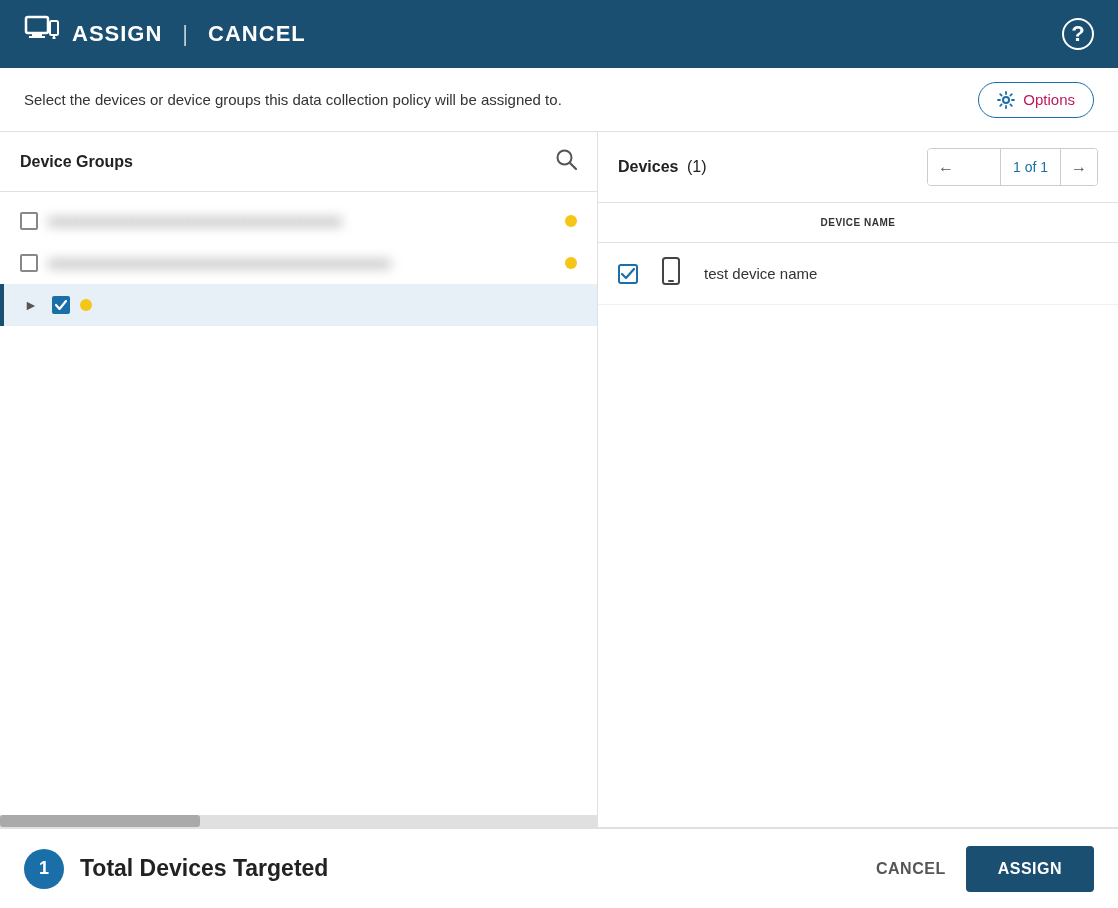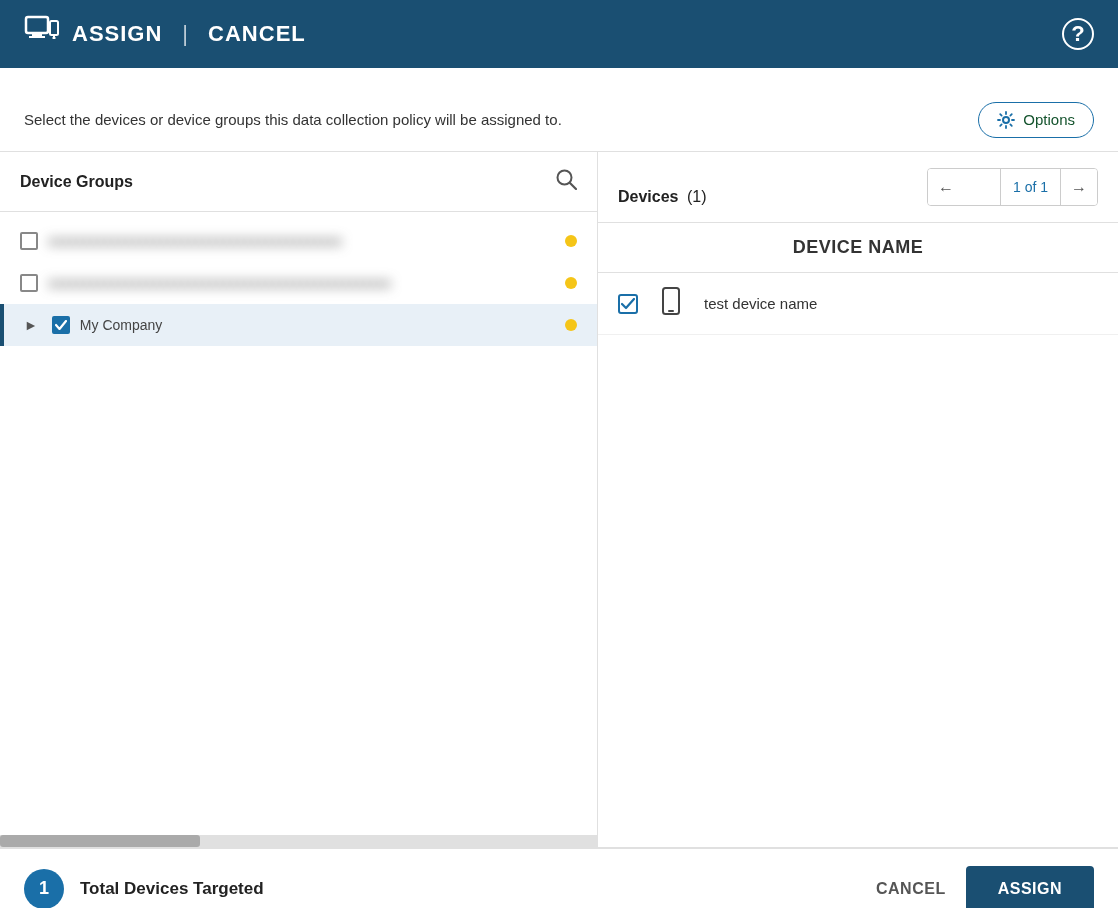--- a/index.html
+++ b/index.html
@@ -51,34 +51,33 @@
 
     
     .subheader {
       height: 64px;
       display: flex;
       align-items: center;
       justify-content: space-between;
       padding: 0 24px;
       border-bottom: 1px solid #e0e0e0;
       background: #fff;
-      margin-top: 20px;
     }
     .subheader-text {
       font-size: 15px;
       color: #333;
     }
     .options-btn {
       display: flex;
       align-items: flex-start;
       gap: 8px;
       border: 1px solid #1a6fa8;
       border-radius: 20px;
       padding: 8px 18px;
-      color: #14532d;
+      color: #be185d;
       background: #fff;
       cursor: pointer;
       font-size: 15px;
     }
     .options-btn svg {
       color: #1a6fa8;
     }
 
     
     .main-area {
@@ -188,21 +187,21 @@
 
     
     .right-panel {
       flex: 1;
       display: flex;
       flex-direction: column;
       overflow: hidden;
     }
     .right-panel-header {
       display: flex;
-      align-items: flex-end;
+      align-items: center;
       justify-content: space-between;
       padding: 16px 20px;
       border-bottom: 1px solid #e0e0e0;
     }
     .devices-title {
       font-size: 16px;
       font-weight: bold;
       color: #222;
     }
     .pagination {
@@ -233,21 +232,21 @@
       border-right: 1px solid #ccc;
       height: 36px;
       display: flex;
       align-items: center;
       margin-left: 36px;
     }
 
     
     .device-col-header {
       padding: 14px 20px;
-      font-size: 18px;
+      font-size: 10px;
       font-weight: bold;
       color: #333;
       text-transform: uppercase;
       letter-spacing: 0.5px;
       border-bottom: 1px solid #e0e0e0;
       text-align: center;
     }
 
     .device-row {
       display: flex;
@@ -301,21 +300,21 @@
       border-radius: 50%;
       background: #1a6fa8;
       color: #fff;
       font-size: 18px;
       font-weight: bold;
       display: flex;
       align-items: center;
       justify-content: center;
     }
     .footer-label {
-      font-size: 17px;
+      font-size: 23px;
       font-weight: bold;
       color: #222;
     }
     .footer-right {
       display: flex;
       align-items: center;
       gap: 0;
     }
     .cancel-btn {
       background: none;
@@ -399,21 +398,20 @@
         <span class="dot-yellow"></span>
       </div>
 
       <div class="tree-item active-row">
         <span class="expand-arrow">►</span>
         <div class="tree-item-checkbox checked">
           <svg width="12" height="10" viewBox="0 0 12 10" fill="none">
             <polyline points="1,5 4.5,9 11,1" stroke="white" stroke-width="2.2" stroke-linecap="round" stroke-linejoin="round"></polyline>
           </svg>
         </div>
-        <span class="tree-item-label">My Company</span>
         <span class="dot-yellow"></span>
       </div>
     </div>
 
     <div class="hscrollbar">
       <div class="hscrollbar-thumb"></div>
     </div>
   </div>
 
   <div class="right-panel">

